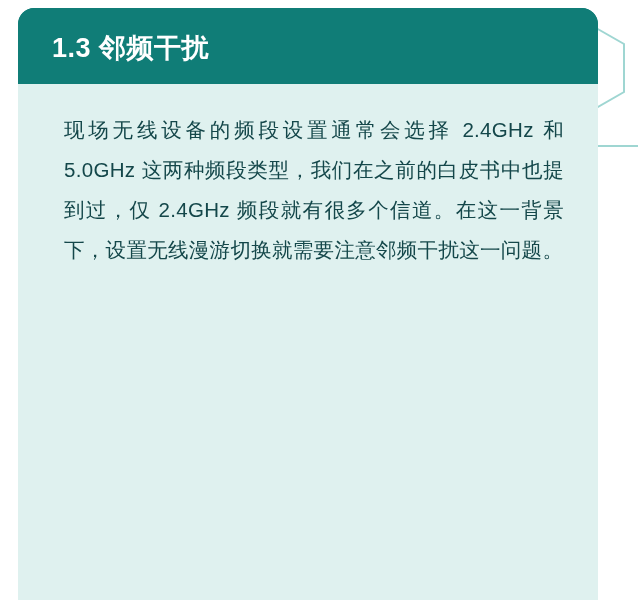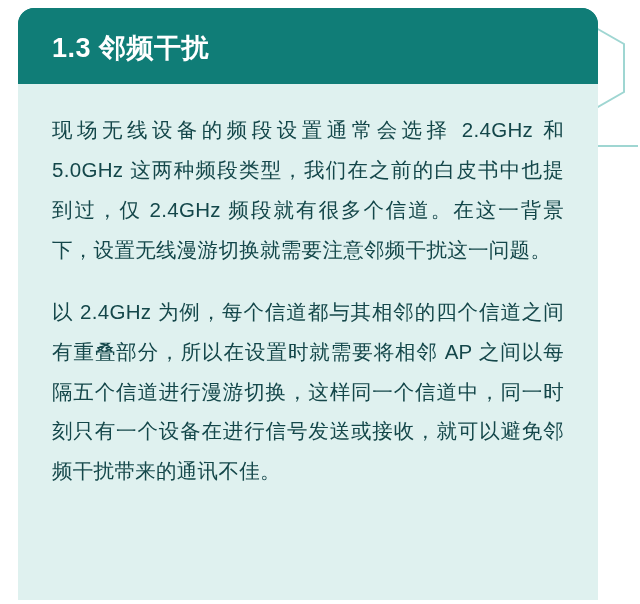--- a/index.html
+++ b/index.html
@@ -55,21 +55,21 @@
   .card-title {
     color: #ffffff;
     font-size: 27px;
     font-weight: bold;
     letter-spacing: 0.5px;
     line-height: 1.1;
     margin: 0;
   }
   .card-body {
     background: #dff1ef;
-    padding: 26px 34px 10px 34px;
+    padding: 26px 34px 10px 46px;
     min-height: 480px;
   }
   .para {
     color: #14474a;
     font-size: 20.5px;
     line-height: 1.95;
     margin: 0 0 22px 0;
     text-align: justify;
     letter-spacing: 0.3px;
   }
@@ -90,17 +90,16 @@
     <path d="M10 110 L70 50 L118 50" stroke="#9fd6d2" stroke-width="2" fill="none"></path>
     <circle cx="70" cy="50" r="4" stroke="#9fd6d2" stroke-width="2" fill="none"></circle>
   </svg>
 
   <div class="card">
     <div class="card-header">
       <h1 class="card-title">1.3 邻频干扰</h1>
     </div>
     <div class="card-body">
       <p class="para">现场无线设备的频段设置通常会选择 2.4GHz 和 5.0GHz 这两种频段类型，我们在之前的白皮书中也提到过，仅 2.4GHz 频段就有很多个信道。在这一背景下，设置无线漫游切换就需要注意邻频干扰这一问题。</p>
-      <p class="para">以 2.4GHz 为例，每个信道都与其相邻的四个信道之间有重叠部分，所以在设置时就需要将相邻 AP 之间以每隔五个信道进行漫游切换，这样同一个信道中，同一时刻只有一个设备在进行信号发送或接收，就可以避免邻频干扰带来的通讯不佳。</p>
     </div>
   </div>
 
 </div>
 
 </body></html>

